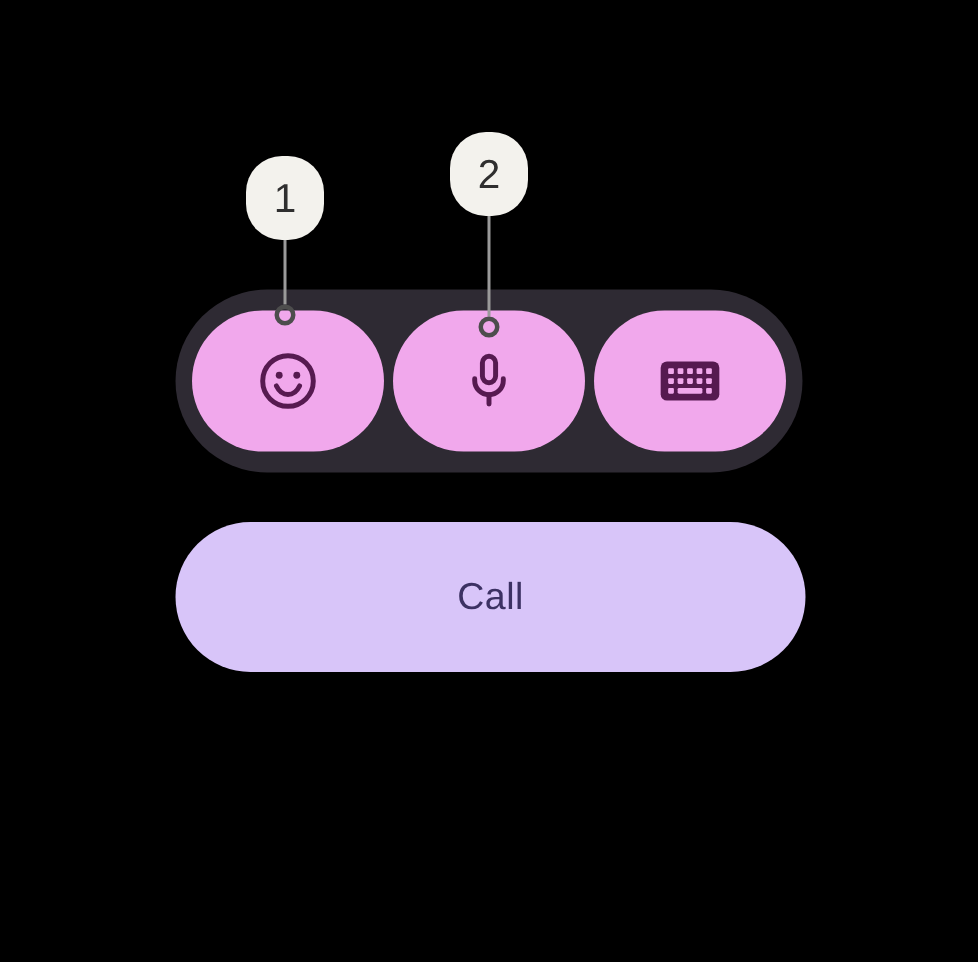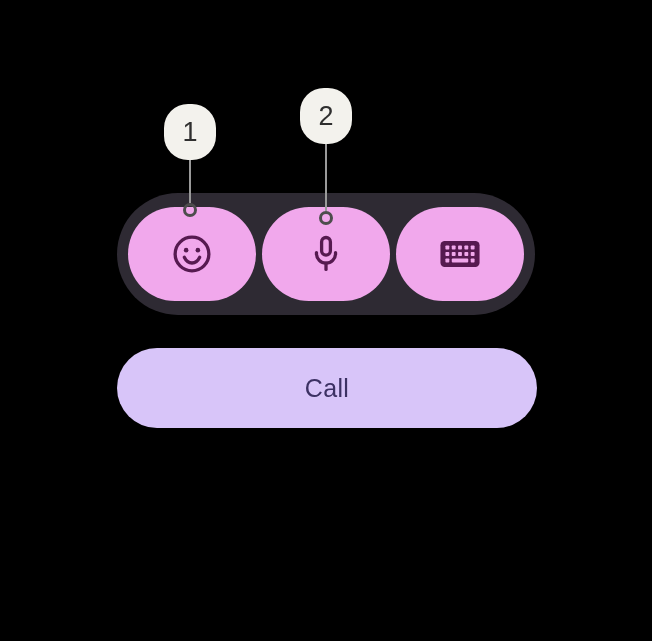--- a/index.html
+++ b/index.html
@@ -71,21 +71,21 @@
     width: 14px; height: 14px;
     border: 3px solid var(--marker-ring, #4d4d4d);
     border-radius: 50%;
     background: transparent;
   }
 
   
   .call-btn {
     position: absolute;
     left: 117px; top: 348px;
-    width: 420px; height: 80px;
+    width: 420px; height: 100px;
     border: none;
     border-radius: 50px;
     background: var(--call-bg, #d8c5f9);
     color: var(--call-text, #3c3163);
     font-family: inherit;
     font-size: 25px;
     letter-spacing: 0.3px;
     font-weight: 500;
     cursor: pointer;
     display: flex;

